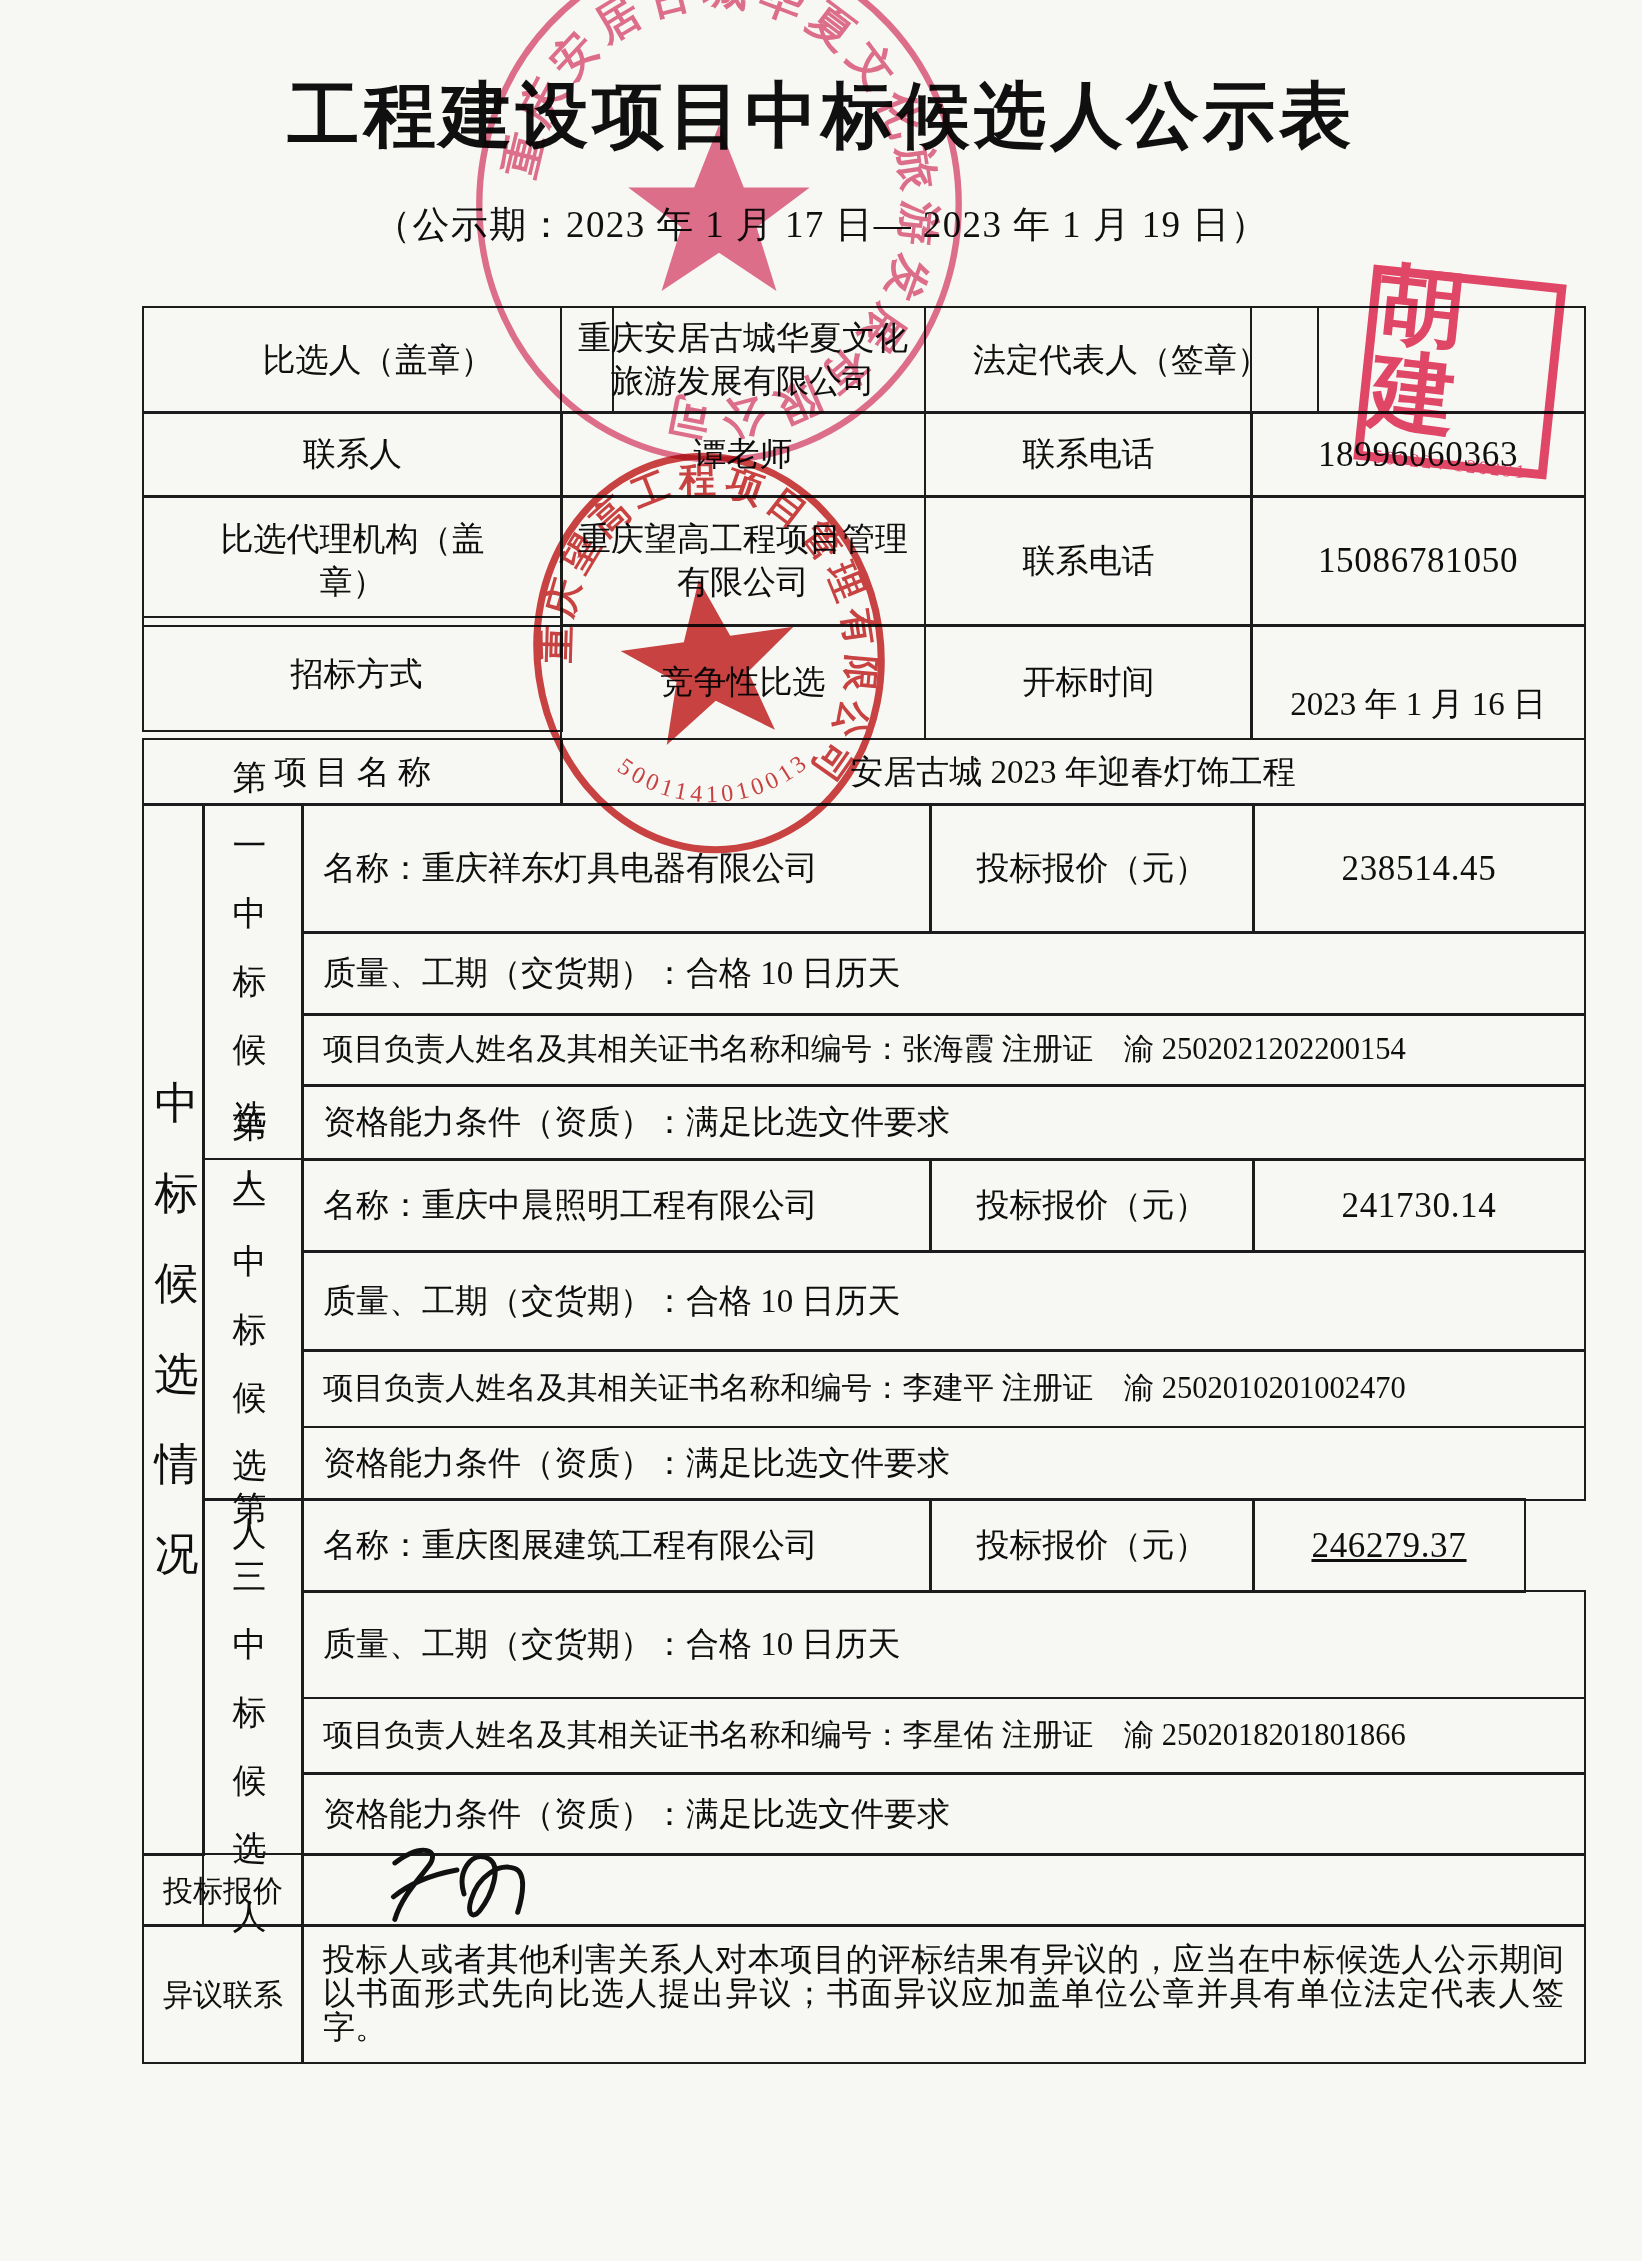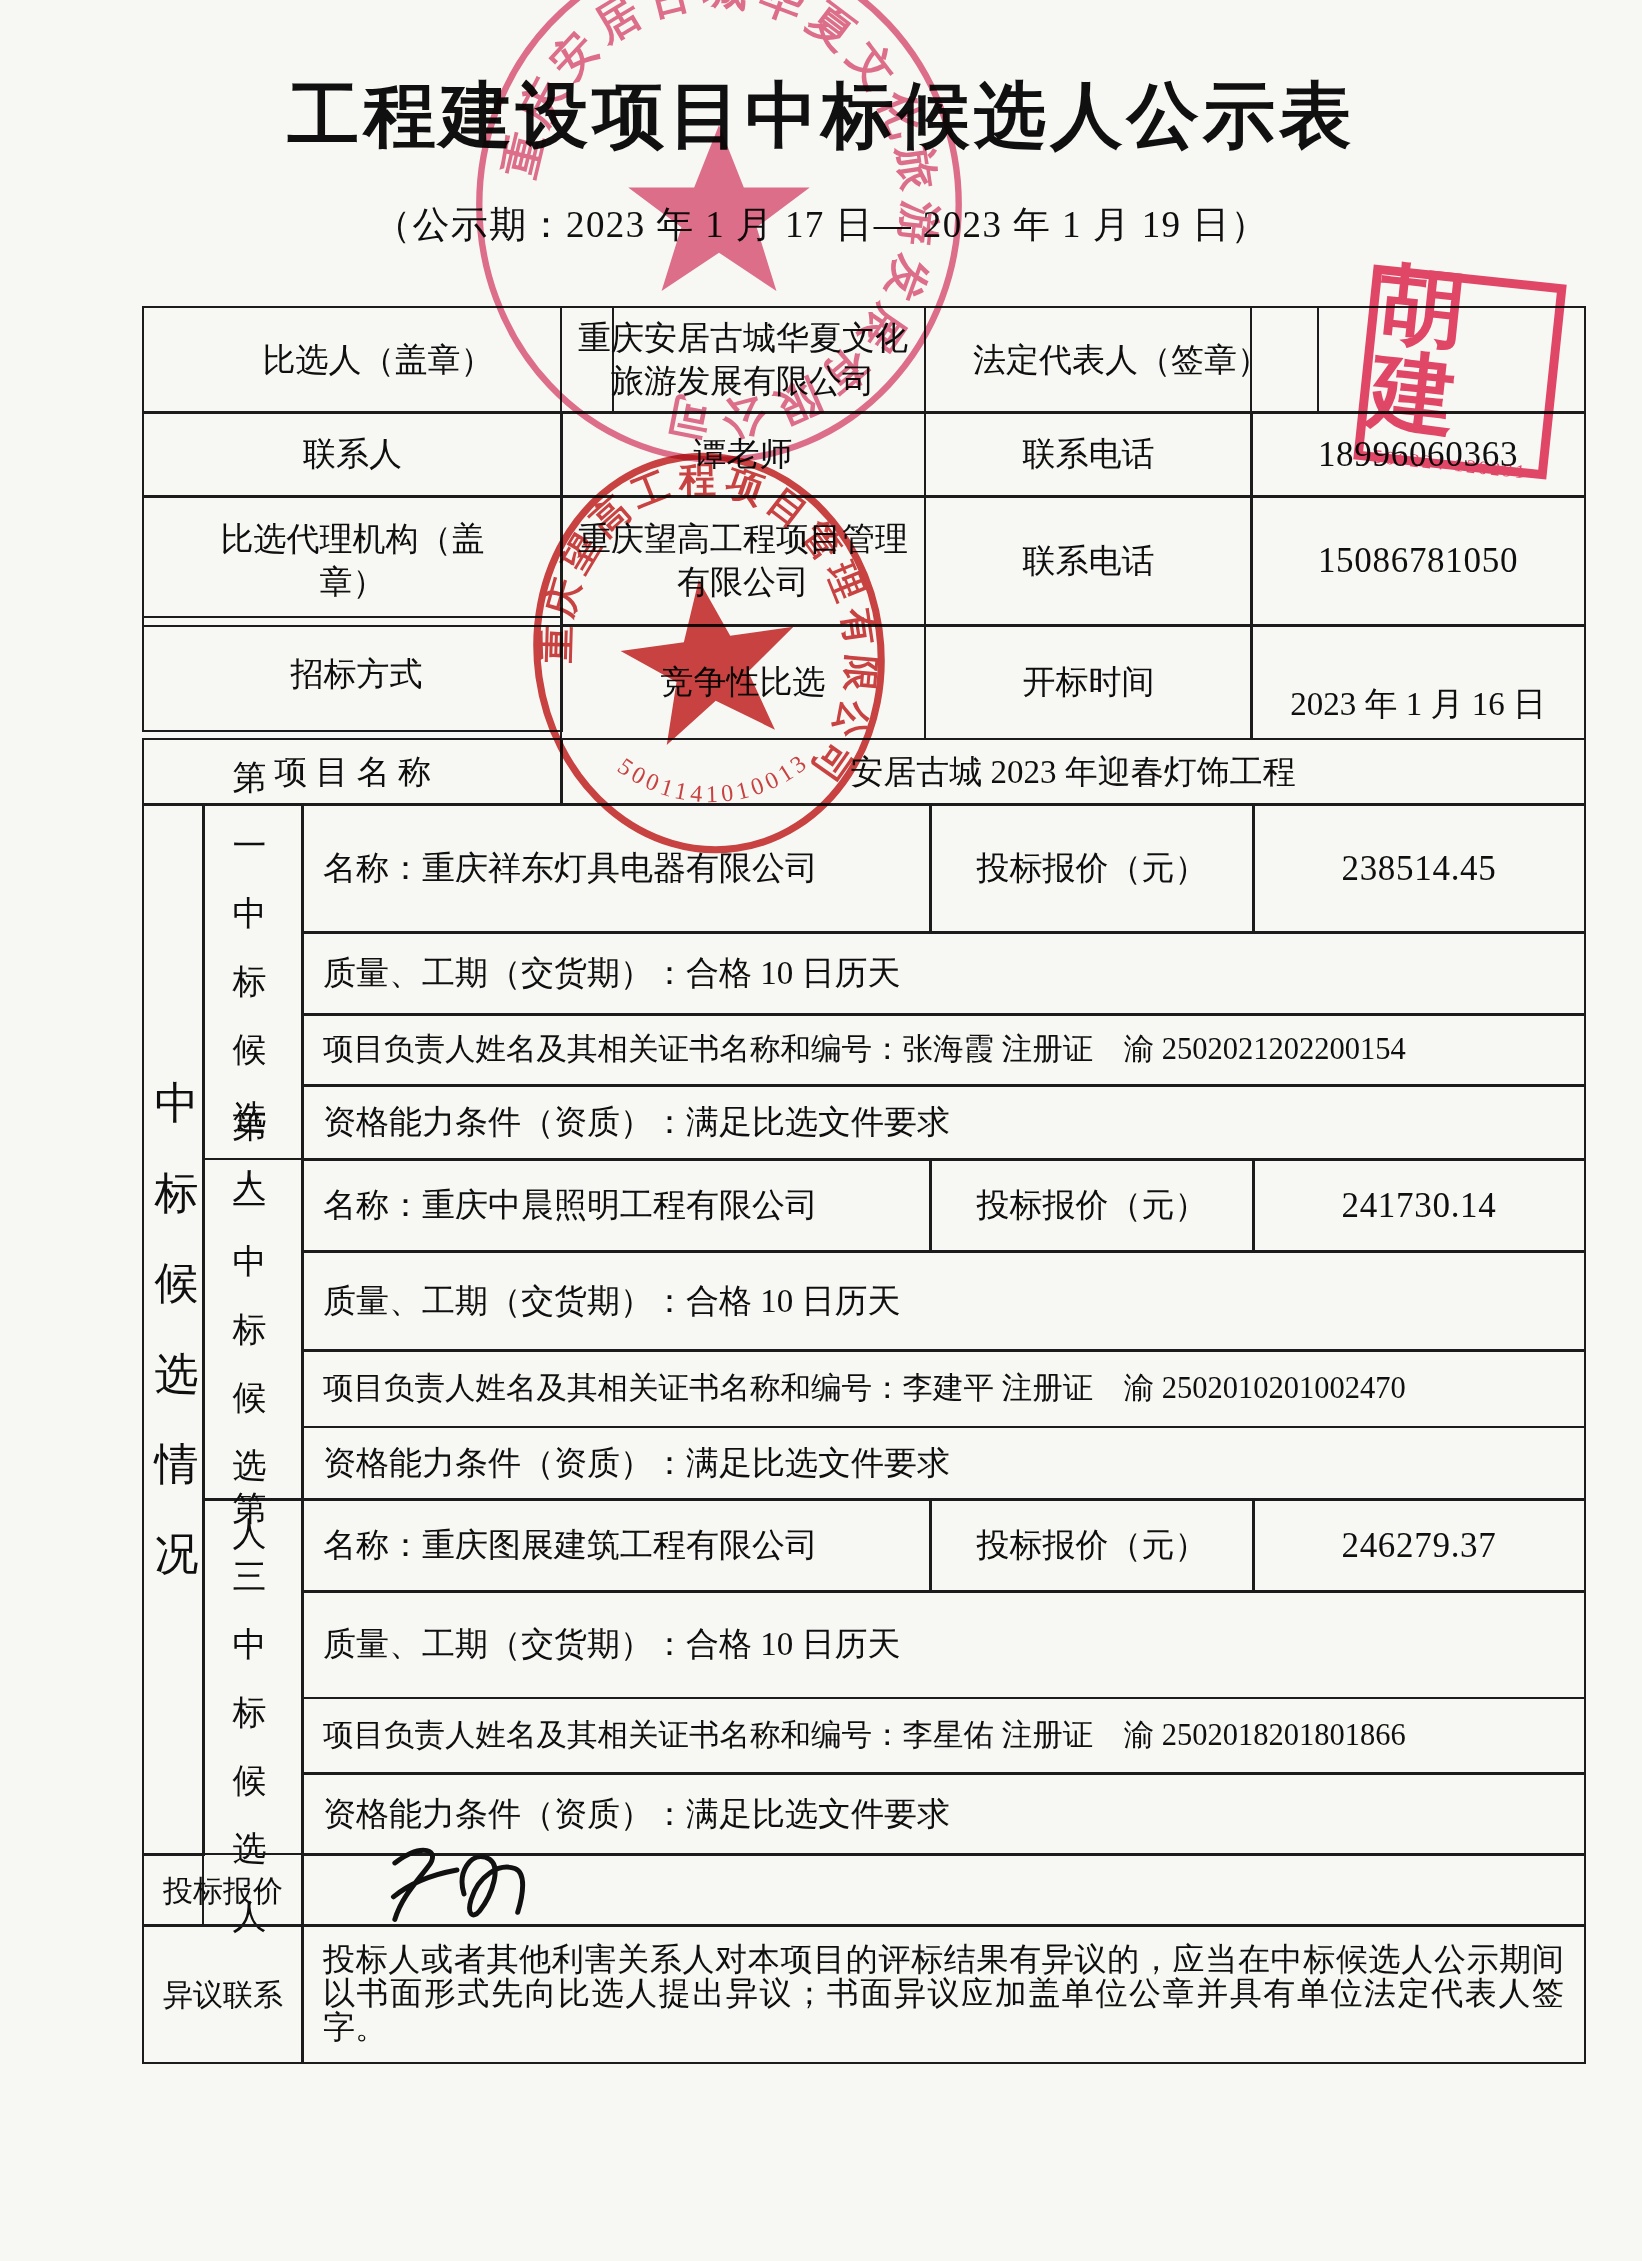--- a/index.html
+++ b/index.html
@@ -153,21 +153,21 @@
 <div class="cell left" style="left:301px;top:1426px;width:1285px;height:75px;">
     <span>资格能力条件（资质）：满足比选文件要求</span>
   </div>
 
 <div class="cell left" style="left:301px;top:1498px;width:631px;height:95px;">
     <span>名称：重庆图展建筑工程有限公司</span>
   </div>
 <div class="cell" style="left:929px;top:1498px;width:326px;height:95px;">
     <span>投标报价（元）</span>
   </div>
-<div class="cell num" style="left:1252px;top:1498px;width:334px;height:95px;">
+<div class="cell num" style="left:1252px;top:1498px;width:274px;height:95px;text-decoration:underline;">
     <span>246279.37</span>
   </div>
 <div class="cell left" style="left:301px;top:1590px;width:1285px;height:109px;">
     <span>质量、工期（交货期）：合格 10 日历天</span>
   </div>
 <div class="cell left" style="left:301px;top:1697px;width:1285px;height:78px;font-size:30.5px;">
     <span>项目负责人姓名及其相关证书名称和编号：李星佑 注册证　渝 2502018201801866</span>
   </div>
 <div class="cell left" style="left:301px;top:1772px;width:1285px;height:84px;">
     <span>资格能力条件（资质）：满足比选文件要求</span>

